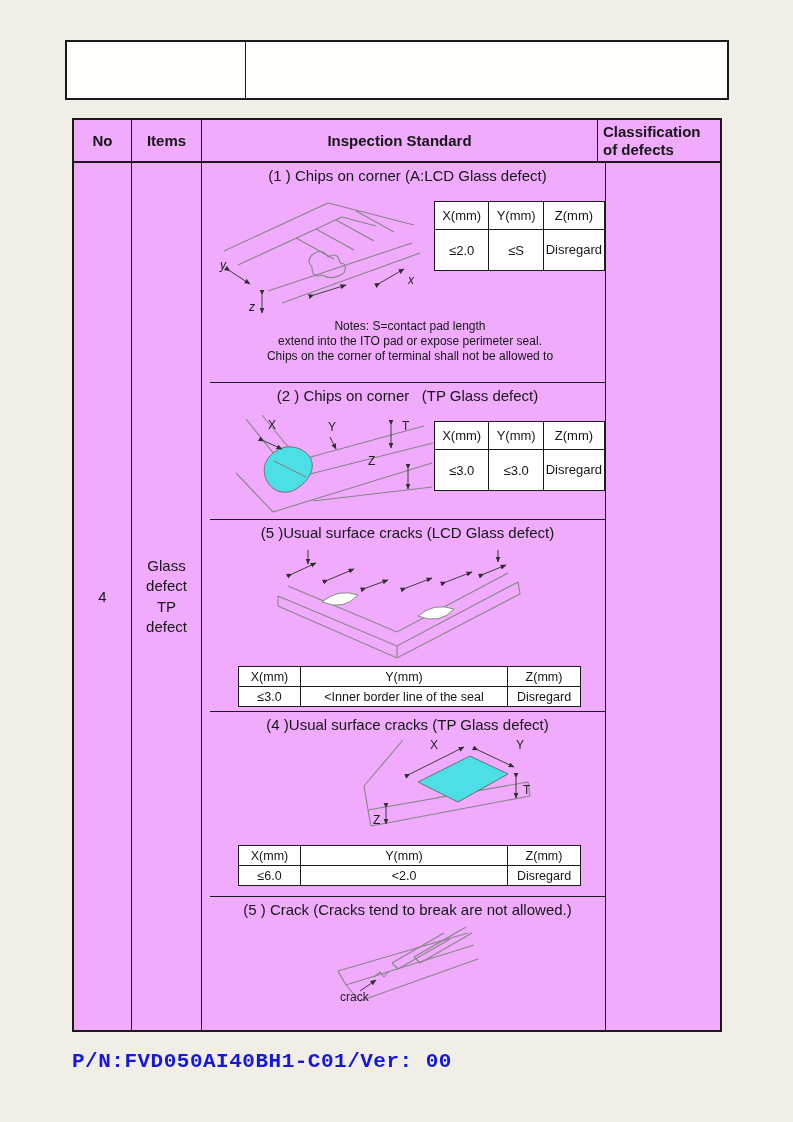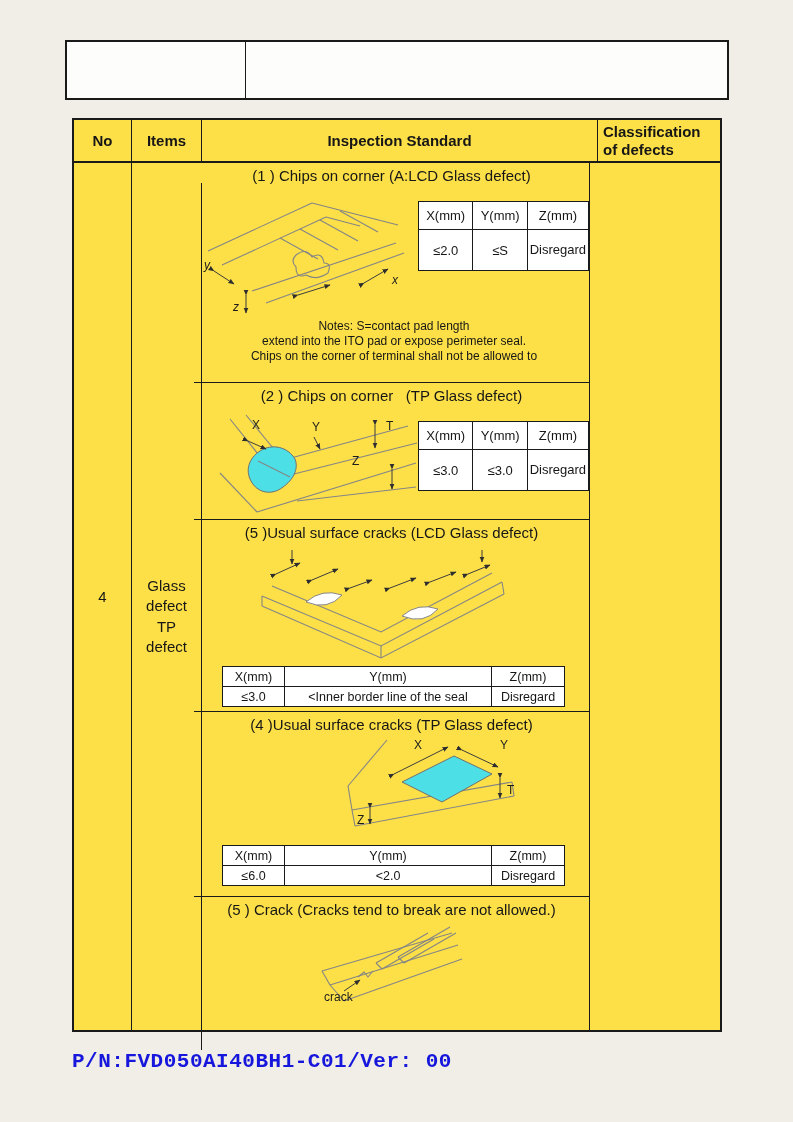--- a/index.html
+++ b/index.html
@@ -5,34 +5,34 @@
   html,body{margin:0;padding:0;}
   body{width:793px;height:1122px;background:#e9e7e0;}
   .page{position:relative;width:793px;height:1122px;background:#f0eee7;
         font-family:"Liberation Sans",sans-serif;color:#161616;overflow:hidden;}
   
   .topbox{position:absolute;left:65px;top:40px;width:664px;height:60px;
           background:#fdfdfc;border:2px solid #1a1a1a;box-sizing:border-box;}
   .topbox-divider{position:absolute;left:178px;top:0;width:1px;height:100%;background:#1a1a1a;}
   
   .maintable{position:absolute;left:72px;top:118px;width:650px;height:914px;
-             background:#fde047;border:2px solid #1a1a1a;box-sizing:border-box;}
+             background:#f0abfc;border:2px solid #1a1a1a;box-sizing:border-box;}
   .hcell{position:absolute;top:0;height:43px;box-sizing:border-box;
          border-bottom:2px solid #1a1a1a;display:flex;align-items:center;justify-content:center;
          font-weight:bold;font-size:15px;line-height:1.15;}
   .vline{border-right:1px solid #1a1a1a;}
   #h-no{left:0;width:58px;}
   #h-items{left:58px;width:70px;}
   #h-std{left:128px;width:396px;}
   #h-class{left:524px;width:122px;justify-content:flex-start;text-align:left;padding:2px 5px;}
   .bcell{position:absolute;top:43px;height:867px;box-sizing:border-box;
          display:flex;align-items:center;justify-content:center;font-size:15px;text-align:center;}
   #c-no{left:0;width:58px;border-right:1px solid #1a1a1a;}
-  #c-items{left:58px;width:70px;border-right:1px solid #1a1a1a;line-height:1.35;margin-top:20px;}
-  #c-std{left:120px;width:396px;border-right:1px solid #1a1a1a;display:block;}
+  #c-items{left:58px;width:70px;border-right:1px solid #1a1a1a;line-height:1.35;}
+  #c-std{left:136px;width:396px;border-right:1px solid #1a1a1a;display:block;}
   #c-class{left:524px;width:122px;}
   .item-line{display:block;}
   
   .sec{position:relative;width:100%;box-sizing:border-box;border-bottom:1px solid #1a1a1a;
        padding:4px 6px;overflow:hidden;}
   .sec:last-child{border-bottom:none;}
   #sec1{height:220px;} #sec2{height:137px;} #sec3{height:192px;} #sec4{height:185px;} #sec5{height:133px;}
   .sec-title{font-size:15px;white-space:pre;}
   
   .spec-a{position:absolute;left:224px;top:38px;border-collapse:collapse;table-layout:fixed;

